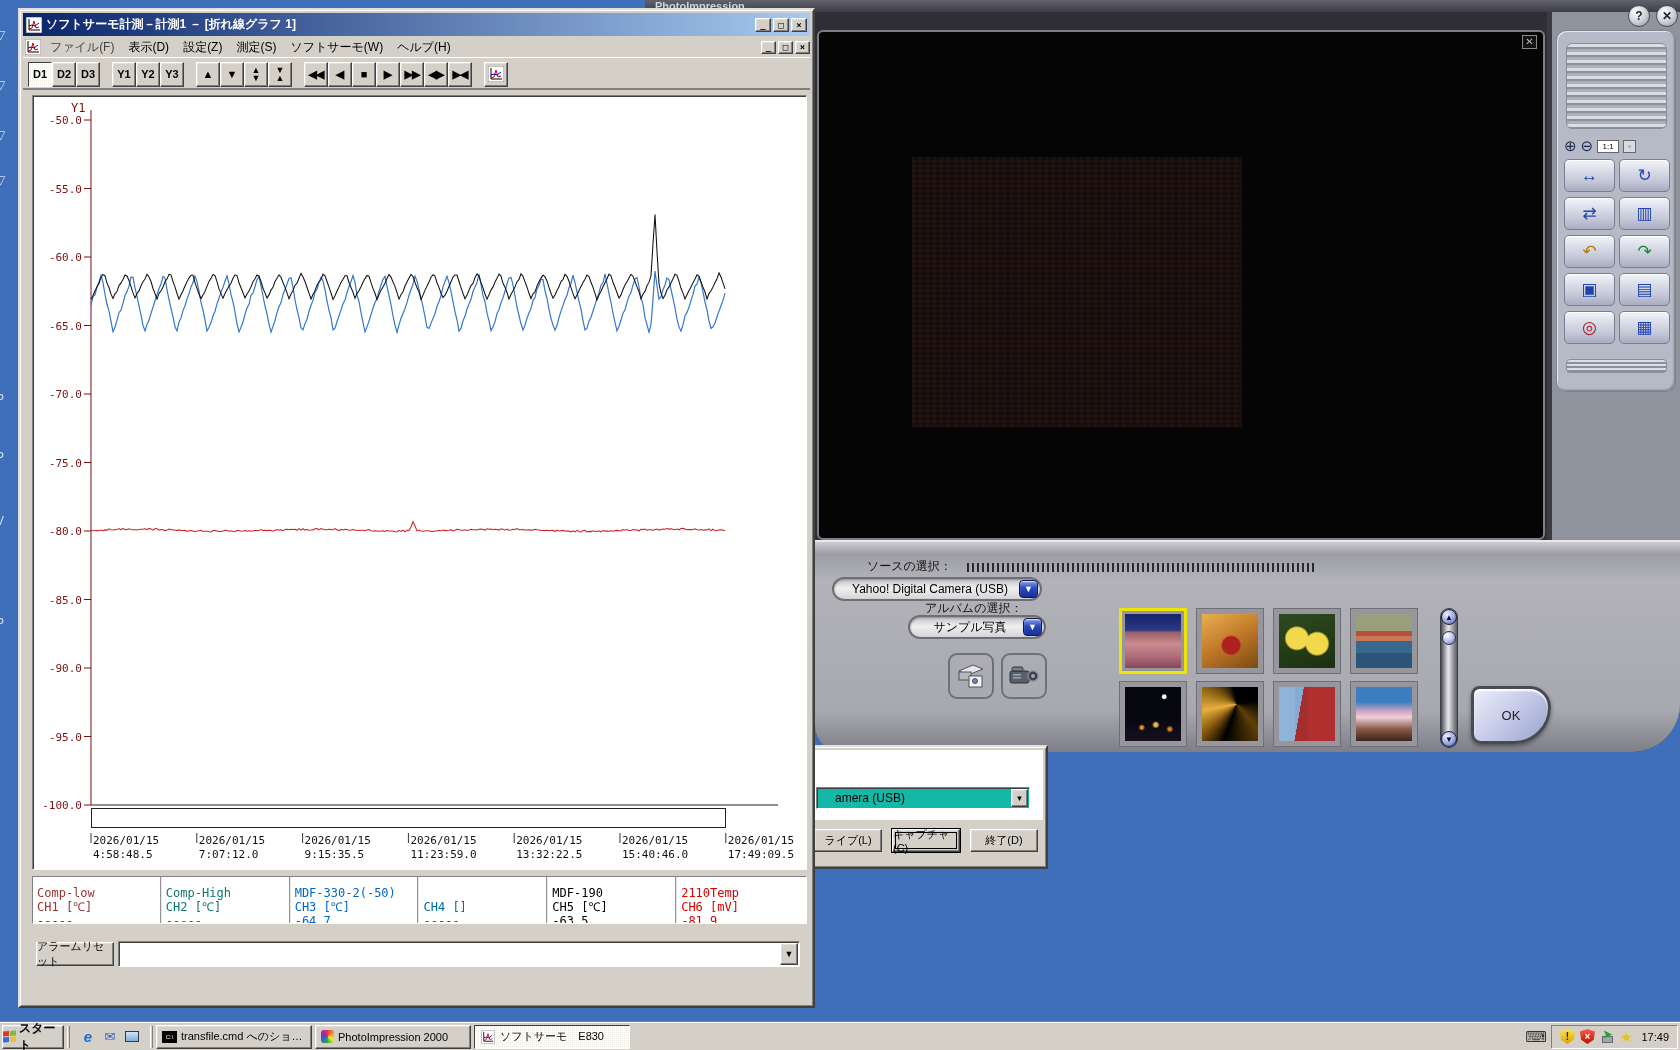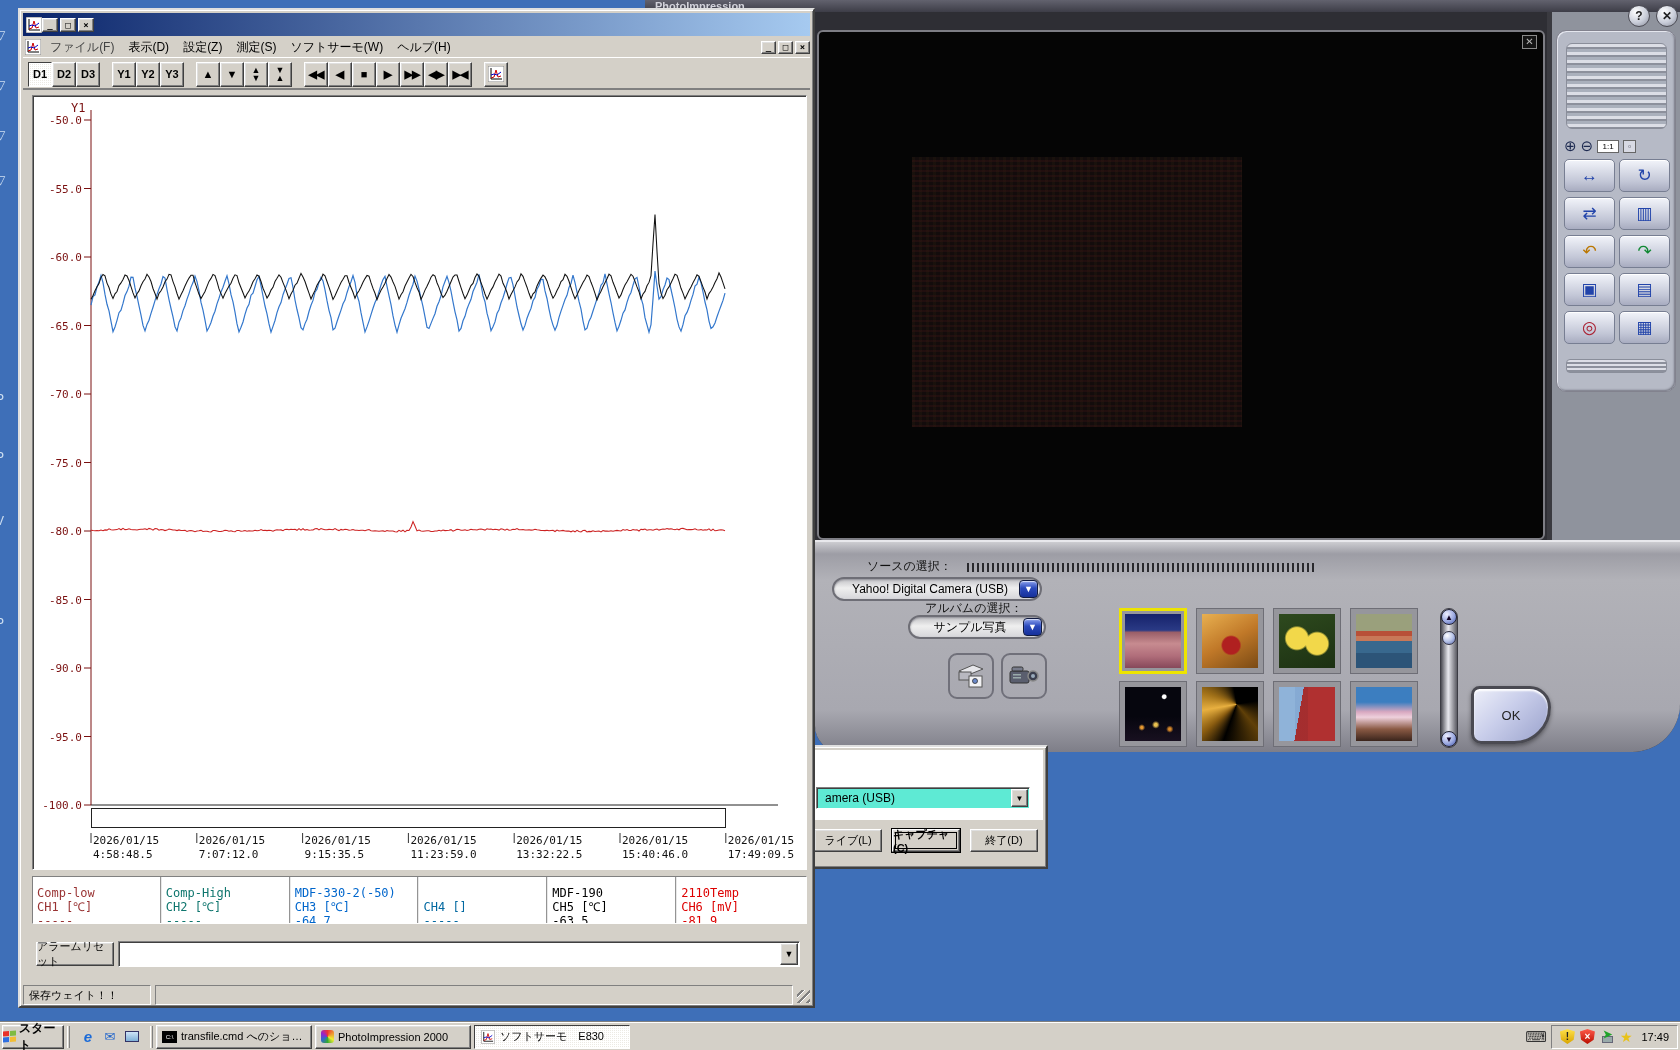--- a/index.html
+++ b/index.html
@@ -113,25 +113,25 @@
   border:3px solid #4a4a52; box-shadow:0 2px 4px rgba(0,0,0,.4), inset 0 2px 2px #fff;
   display:flex; align-items:center; justify-content:center; font-size:13px; color:#222; }
 
 
 #cap-dialog { left:800px; top:745px; width:248px; height:124px; z-index:5;
   background:#D4D0C8; border:2px solid; border-color:#dfdfdf #404040 #404040 #dfdfdf;
   box-shadow: inset 1px 1px 0 #fff, inset -1px -1px 0 #808080; }
 #cap-dialog .client { position:absolute; left:3px; top:3px; width:238px; height:70px; background:#fff; }
 #cap-combo { position:absolute; left:14px; top:40px; width:214px; height:22px; }
 #cap-combo .field { width:100%; height:100%; border:1px solid; border-color:#808080 #fff #fff #808080;
-  box-shadow: inset 1px 1px 0 #404040; background:#5eead4; font-size:12px; line-height:20px; padding-left:8px; }
+  box-shadow: inset 1px 1px 0 #404040; background:#14b8a6; font-size:12px; line-height:20px; padding-left:18px; }
 #cap-combo .arrow { position:absolute; right:2px; top:2px; width:17px; height:18px; font-size:8px; }
 #cap-dialog .btnrow { position:absolute; left:0; top:82px; width:100%; display:flex; gap:10px; padding-left:12px; }
 #cap-dialog .btnrow .btn3d { width:68px; height:23px; font-size:11px; }
-#cap-dialog .btnrow .def { outline:1px solid #000; outline-offset:-4px; box-shadow: inset -1px -1px 0 #808080, inset 1px 1px 0 #dfdfdf, 0 0 0 1px #000; font-weight: bold; }
+#cap-dialog .btnrow .def { outline:1px solid #000; outline-offset:-4px; box-shadow: inset -1px -1px 0 #808080, inset 1px 1px 0 #dfdfdf, 0 0 0 1px #000; }
 
 
 #main-win { left:18px; top:8px; width:797px; height:1000px; z-index:10;
   background:#D4D0C8; border:2px solid; border-color:#dfdfdf #404040 #404040 #dfdfdf;
   box-shadow: inset 1px 1px 0 #fff, inset -1px -1px 0 #808080; }
 #titlebar { position:absolute; left:3px; top:3px; right:3px; height:23px;
   background:linear-gradient(90deg,#0A246A,#A6CAF0); display:flex; align-items:center; padding:0 3px; }
 #titlebar .t-text { color:#fff; font-size:12px; font-weight:bold; margin-left:4px; flex:1;
   white-space:nowrap; overflow:hidden; }
 .winbtns { display:flex; gap:2px; }
@@ -342,20 +342,21 @@
 </div>
 
 <div class="abs" id="main-win">
   <div id="titlebar">
     <span class="chart-ico"><svg viewBox="0 0 16 16" width="16" height="16">
           <rect width="16" height="16" fill="#fff" stroke="#888"></rect>
           <path d="M3 2v11h11" stroke="#000" fill="none"></path>
           <path d="M3 12l3-1 2-7 2 7 3-1" stroke="#c00" fill="none"></path>
           <path d="M3 9l3-1 3 1 4-3" stroke="#00c" fill="none"></path>
         </svg></span>
+    <span class="t-text">ソフトサーモ計測－計測1 － [折れ線グラフ 1]</span>
     <span class="winbtns">
       <span class="btn3d">_</span>
       <span class="btn3d">□</span>
       <span class="btn3d">×</span>
     </span>
   </div>
   <div id="menubar">
     <span class="chart-ico" style="margin:0 2px;"><svg viewBox="0 0 16 16" width="16" height="16">
           <rect width="16" height="16" fill="#fff" stroke="#888"></rect>
           <path d="M3 2v11h11" stroke="#000" fill="none"></path>
@@ -492,25 +493,20 @@
       <div class="ch-cell" style="color: rgb(221, 0, 0);">2110Temp
 CH6 [mV]
 -81.9</div>
     </div>
 
   <div class="btn3d" id="alarm-btn">アラームリセット</div>
   <div id="alarm-combo">
     <div class="btn3d arrow">▼</div>
   </div>
 
-  <div id="statusbar">
-    <div class="status-cell" id="status-left">保存ウェイト！！</div>
-    <div class="status-cell" id="status-right"></div>
-    <div id="grip"></div>
-  </div>
 </div>
 
 <div class="abs" id="taskbar">
   <div class="btn3d" id="start-btn">
     <span class="flag">
       <i style="background:#E8312A;"></i>
         <i style="background:#7FBB42;"></i>
       <i style="background:#2F6FE0;"></i>
         <i style="background:#F2BD35;"></i>
     </span>

